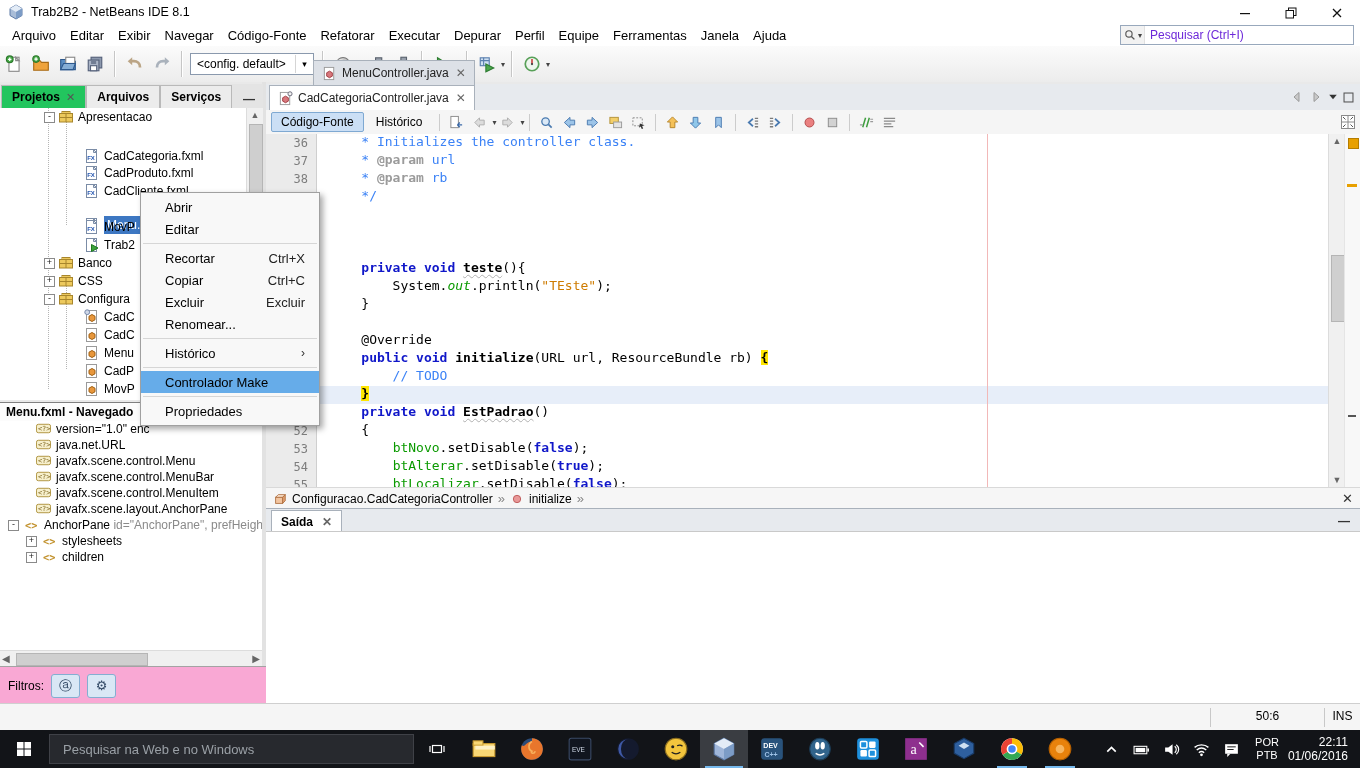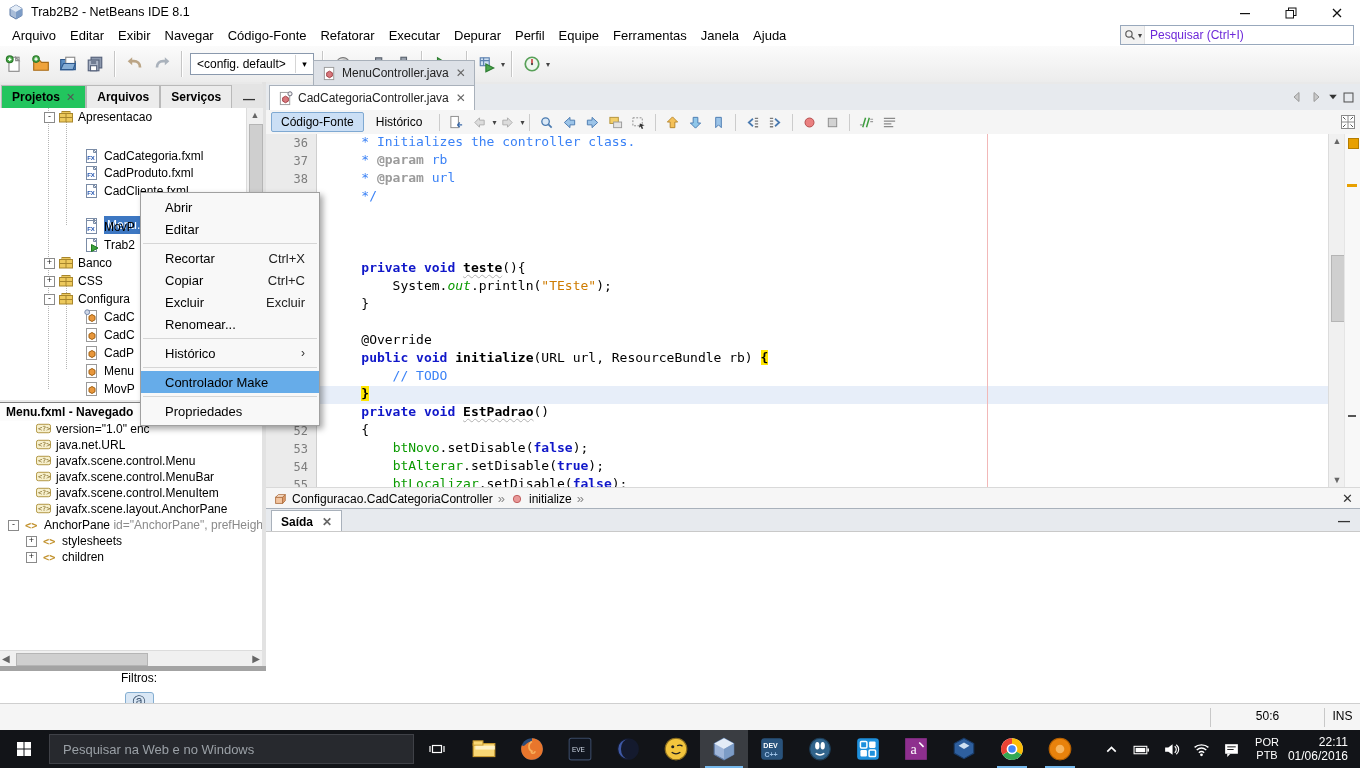--- a/index.html
+++ b/index.html
@@ -66,22 +66,22 @@
   .nrow{position:relative;height:16px;font-size:12px;}
   .nrow .ic{position:absolute;top:0;}
   .nrow .handle{top:3px;}
   .nlabel{position:absolute;top:0;line-height:16px;white-space:nowrap;}
   .nattr{color:#8a8a8a;}
   #nav-hscroll{position:absolute;top:568px;left:0;width:262px;height:16px;background:#f0f0f0;border-top:1px solid #dcdcdc;}
   .hairrow{color:#666;font-size:10px;line-height:15px;}
   #nh-left{position:absolute;left:2px;top:0;}
   #nh-right{position:absolute;right:2px;top:0;}
   #nh-thumb{position:absolute;left:16px;top:2px;width:130px;height:11px;background:#cfcfcf;border:1px solid #b5b5b5;}
-  #filters-bar{position:absolute;top:584px;left:0;width:262px;height:37px;background:#ffffff;border-top:5px solid #a3a3a3;
-               display:flex;align-items:center;padding-left:8px;gap:7px;flex-direction:column;}
+  #filters-bar{position:absolute;top:584px;left:0;width:262px;height:37px;background:#f9a8d4;border-top:1px solid #a3a3a3;
+               display:flex;align-items:center;padding-left:8px;gap:7px;}
   .fbtn{width:27px;height:22px;background:#d9e7f5;border:1px solid #84aed1;border-radius:3px;display:flex;
         align-items:center;justify-content:center;font-size:13px;color:#334a66;}
 
   
   #ed-tabs{position:absolute;top:2px;left:266px;right:0;height:26px;background:#e7eaee;border-bottom:1px solid #a9b1bb;
            display:flex;align-items:flex-end;padding-left:3px;}
   .etab{height:24px;display:flex;align-items:center;gap:5px;padding:0 8px;background:#dde1e7;border:1px solid #a9b1bb;
         border-bottom:none;font-size:12px;color:#222;margin-right:-1px;}
   .etab.act{background:#fff;}
   .etab-x{color:#666;font-size:12px;margin-left:2px;}
@@ -499,30 +499,30 @@
           </span>
           <span class="tlabel" style="left: 104px;">CadC</span>
         </div>
         <div class="trow" style="top: 0px;">
           <span class="ic" style="left: 84px;">
             <svg width="16" height="16" viewBox="0 0 16 16">
               <rect x="2.5" y="1.5" width="10" height="13" fill="#fff" stroke="#9a9a9a"></rect>
               <polygon points="8,5.5 11,7.2 11,10.8 8,12.5 5,10.8 5,7.2" fill="#e8973c" stroke="#a05f10"></polygon>
             </svg>
           </span>
-          <span class="tlabel" style="left: 104px;">CadP</span>
+          <span class="tlabel" style="left: 104px;">Menu</span>
         </div>
         <div class="trow" style="top: 0px;">
           <span class="ic" style="left: 84px;">
             <svg width="16" height="16" viewBox="0 0 16 16">
               <rect x="2.5" y="1.5" width="10" height="13" fill="#fff" stroke="#9a9a9a"></rect>
               <polygon points="8,5.5 11,7.2 11,10.8 8,12.5 5,10.8 5,7.2" fill="#e8973c" stroke="#a05f10"></polygon>
             </svg>
           </span>
-          <span class="tlabel" style="left: 104px;">Menu</span>
+          <span class="tlabel" style="left: 104px;">CadP</span>
         </div>
         <div class="trow" style="top: 0px;">
           <span class="ic" style="left: 84px;">
             <svg width="16" height="16" viewBox="0 0 16 16">
               <rect x="2.5" y="1.5" width="10" height="13" fill="#fff" stroke="#9a9a9a"></rect>
               <polygon points="8,5.5 11,7.2 11,10.8 8,12.5 5,10.8 5,7.2" fill="#e8973c" stroke="#a05f10"></polygon>
             </svg>
           </span>
           <span class="tlabel" style="left: 104px;">MovP</span>
         </div>
@@ -851,22 +851,22 @@
         <div class="grow">49</div>
         <div class="grow">50</div>
         <div class="grow">51</div>
         <div class="grow">52</div>
         <div class="grow">53</div>
         <div class="grow">54</div>
         <div class="grow">55</div>
       </div>
     <div id="code">
         <div class="cl"><span class="tk-c">    * Initializes the controller class.</span></div>
+        <div class="cl"><span class="tk-c">    * </span><span class="tk-cb">@param</span><span class="tk-c"> url</span></div>
         <div class="cl"><span class="tk-c">    * </span><span class="tk-cb">@param</span><span class="tk-c"> rb</span></div>
-        <div class="cl"><span class="tk-c">    * </span><span class="tk-cb">@param</span><span class="tk-c"> url</span></div>
         <div class="cl"><span class="tk-c">    */</span></div>
         <div class="cl"></div>
         <div class="cl"></div>
         <div class="cl"></div>
         <div class="cl"><span class="tk-p">    </span><span class="tk-k">private</span><span class="tk-p"> </span><span class="tk-k">void</span><span class="tk-p"> </span><span class="tk-mw">teste</span><span class="tk-p">(){</span></div>
         <div class="cl"><span class="tk-p">        System.</span><span class="tk-sf">out</span><span class="tk-p">.println(</span><span class="tk-s">"TEste"</span><span class="tk-p">);</span></div>
         <div class="cl"><span class="tk-p">    }</span></div>
         <div class="cl"></div>
         <div class="cl"><span class="tk-p">    @Override</span></div>
         <div class="cl"><span class="tk-p">    </span><span class="tk-k">public</span><span class="tk-p"> </span><span class="tk-k">void</span><span class="tk-p"> </span><span class="tk-m">initialize</span><span class="tk-p">(URL url, ResourceBundle rb) </span><span class="tk-y">{</span></div>

